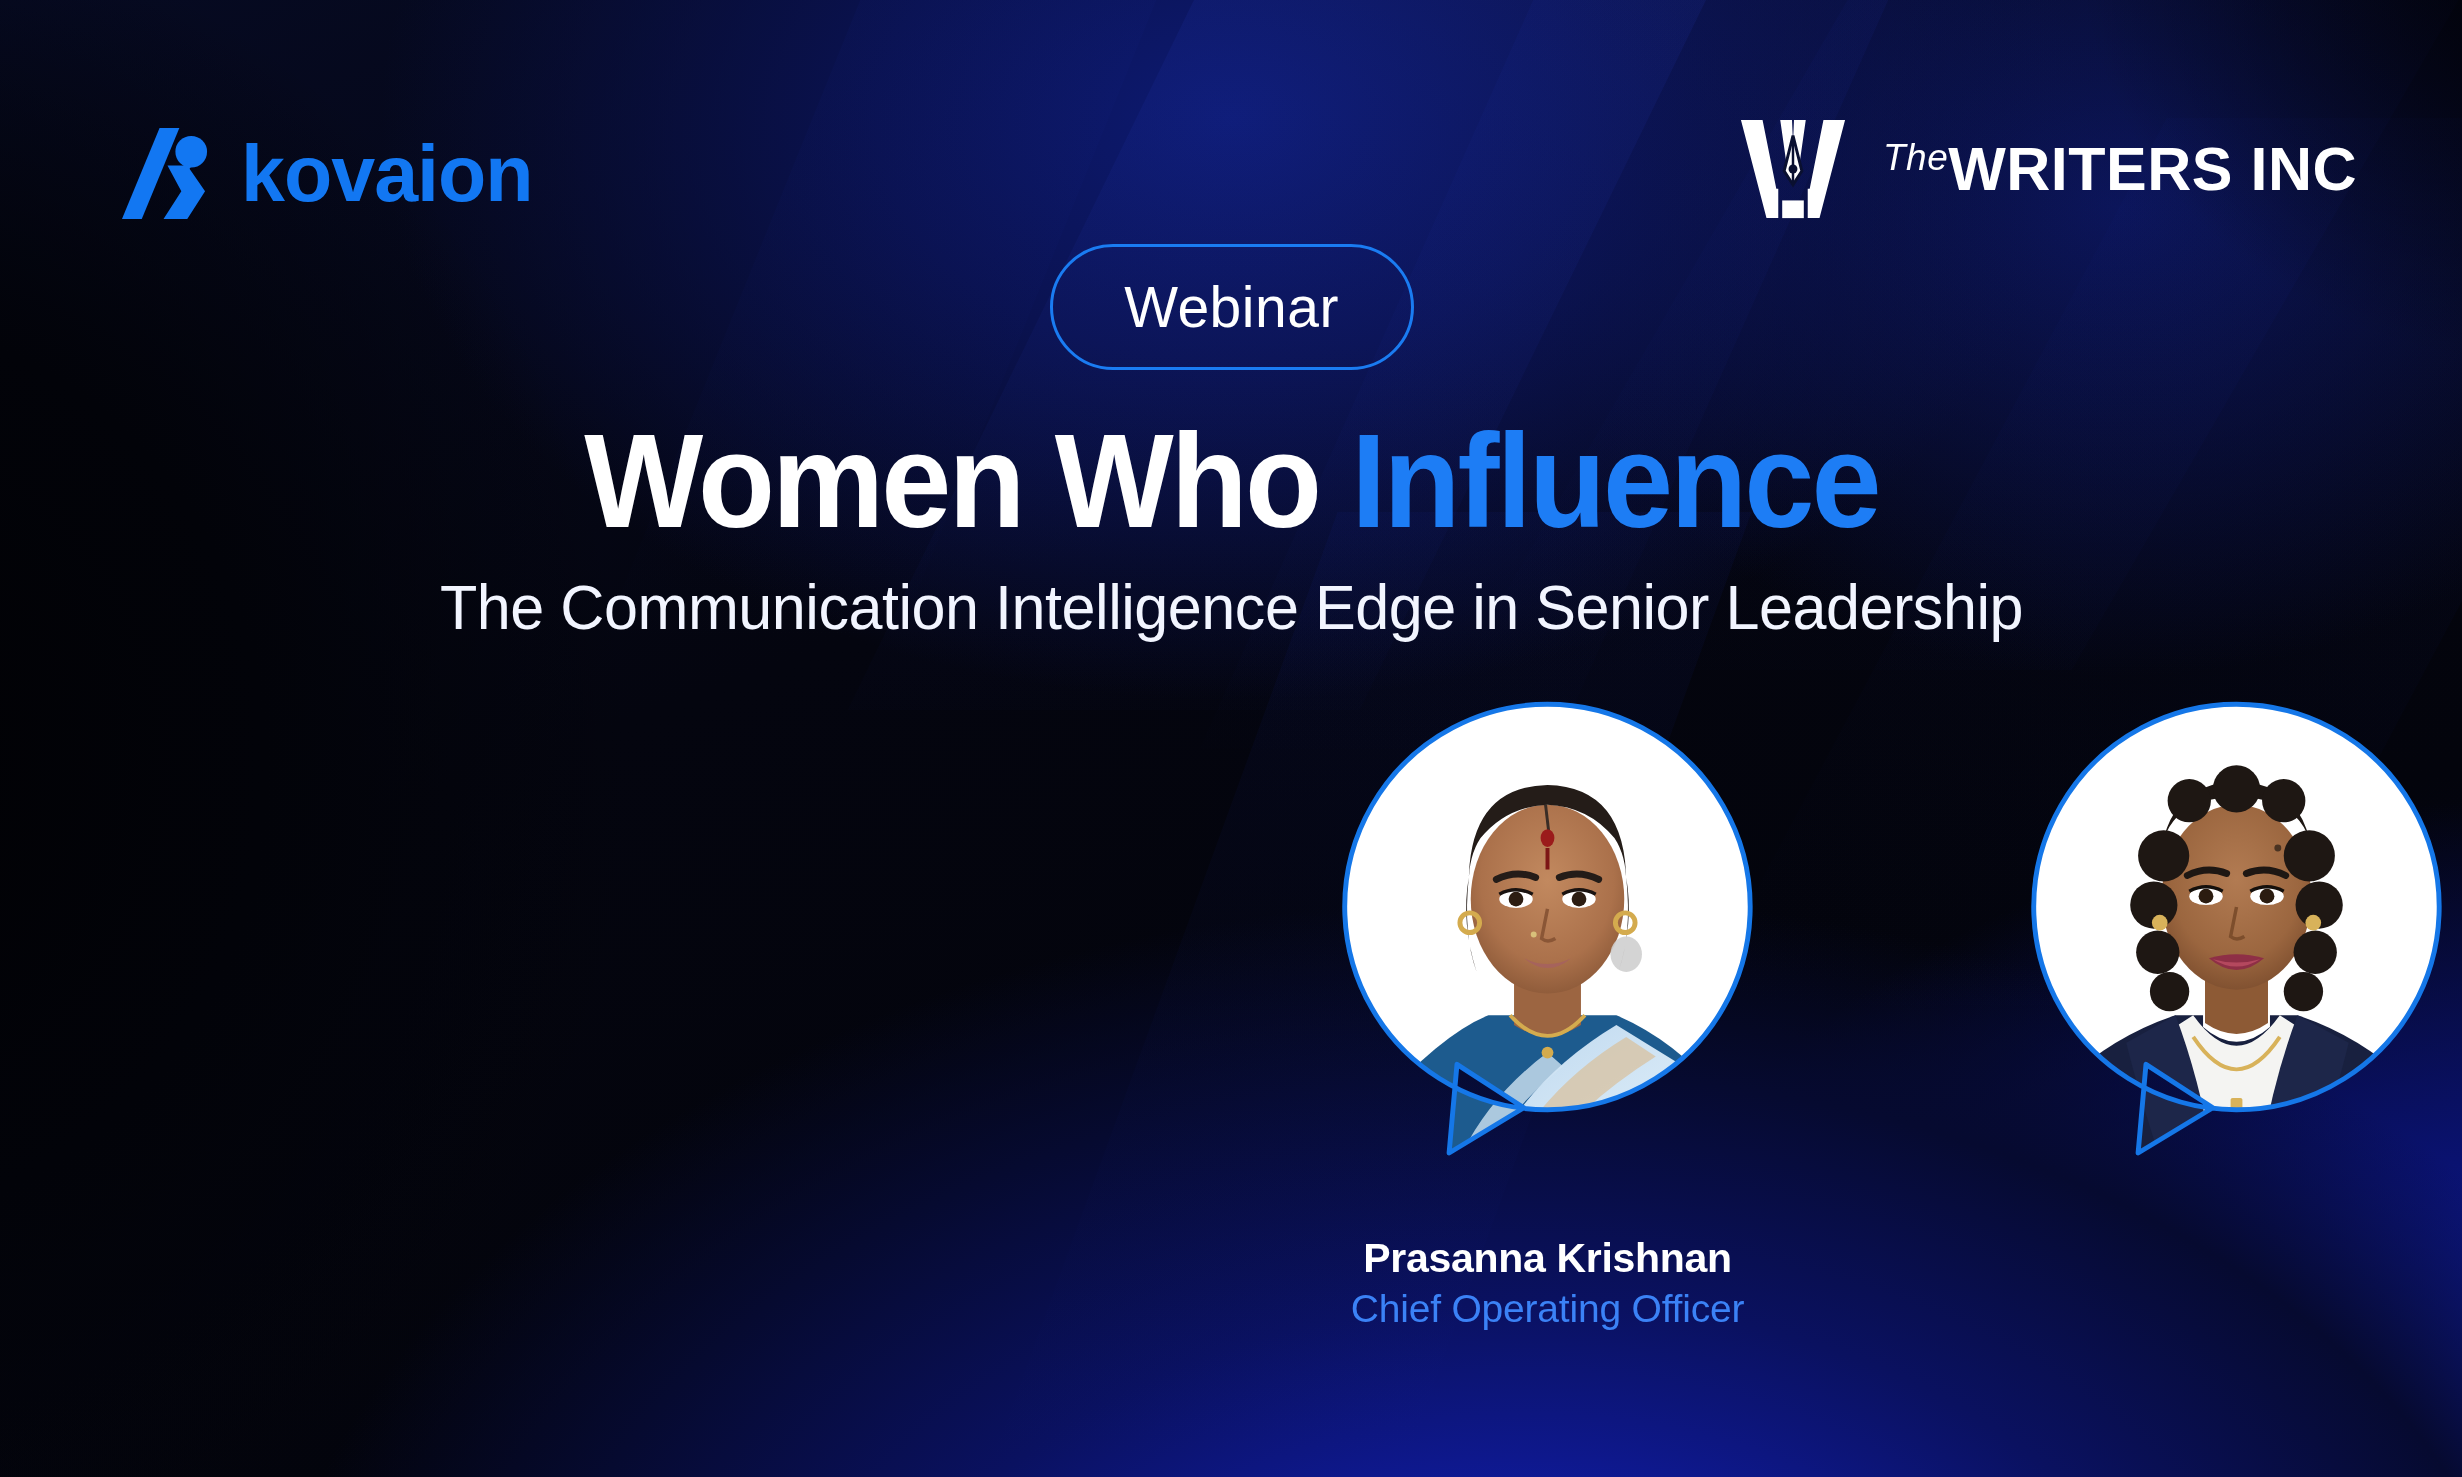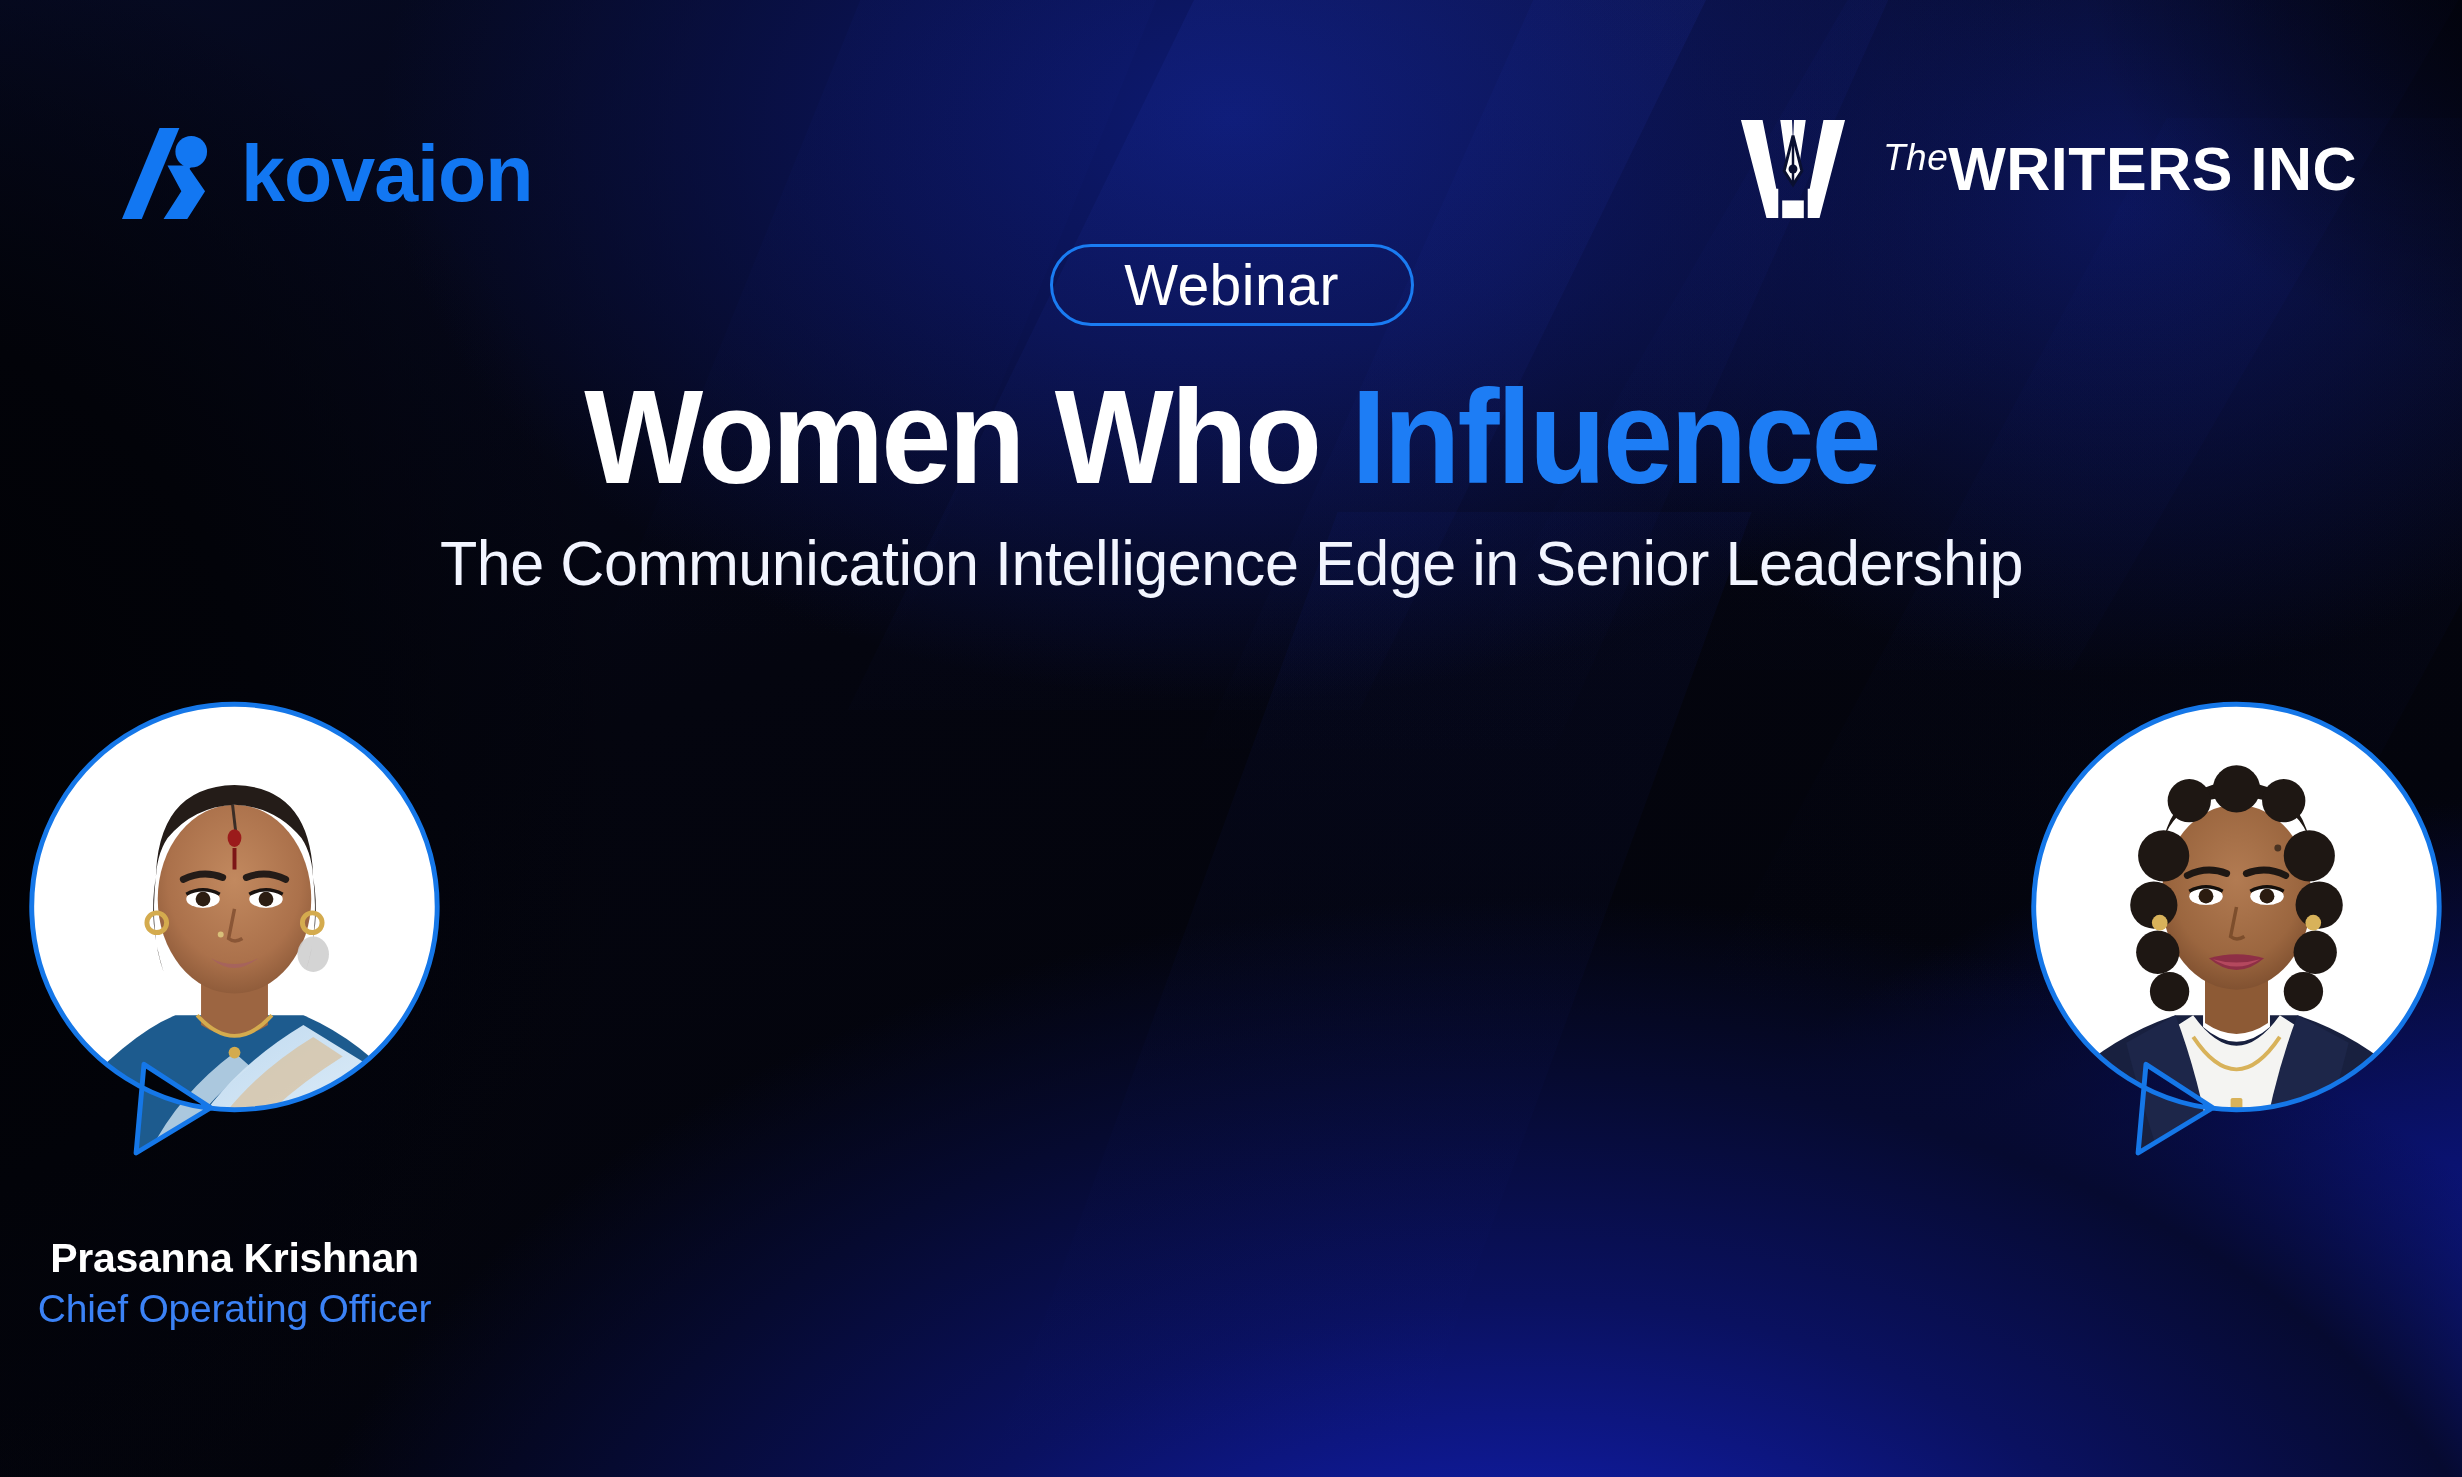--- a/index.html
+++ b/index.html
@@ -80,21 +80,21 @@
   .wr-name {
     color:#ffffff; font-size:61px; font-weight:700;
     letter-spacing:0.5px; white-space:nowrap;
   }
 
   
   .hero { position:absolute; left:0; right:0; top:244px; text-align:center; }
 
   .webinar-pill {
     display:inline-flex; align-items:center; justify-content:center;
-    min-width:364px; height:82px; padding:0 53px;
+    min-width:364px; height:126px; padding:0 53px;
     border:3px solid #1a7cf2; border-radius:63px;
     background:transparent;
   }
   .webinar-pill span {
     color:#ffffff; font-size:57px; font-weight:400; letter-spacing:0.5px;
   }
 
   .headline {
     margin-top:43px;
     font-size:134px; font-weight:700; line-height:1.02;
@@ -106,22 +106,22 @@
 
   .subhead {
     margin-top:21.7px;
     color:#f2f5ff; font-size:63px; font-weight:400;
     letter-spacing:-0.5px; white-space:nowrap;
     transform:scaleX(.97); transform-origin:center;
   }
 
   
   .speakers {
-    position:absolute; left:8px; right:0; top:690px;
-    display:flex; justify-content:space-between; align-items:flex-start;
+    position:absolute; left:16px; right:0; top:690px;
+    display:flex; justify-content:flex-end; align-items:flex-start;
     gap:236px;
   }
   .speaker { width:453px; display:flex; flex-direction:column; align-items:center; }
 
   .bubble-wrap { position:relative; width:433px; height:493px; }
   .bubble-svg { position:absolute; left:0; top:0; width:433px; height:493px; }
   .portrait-clip { position:absolute; left:0; top:0; width:433px; height:493px; }
 
   .speaker-meta { margin-top:41px; text-align:center; }
   .sp-name {

